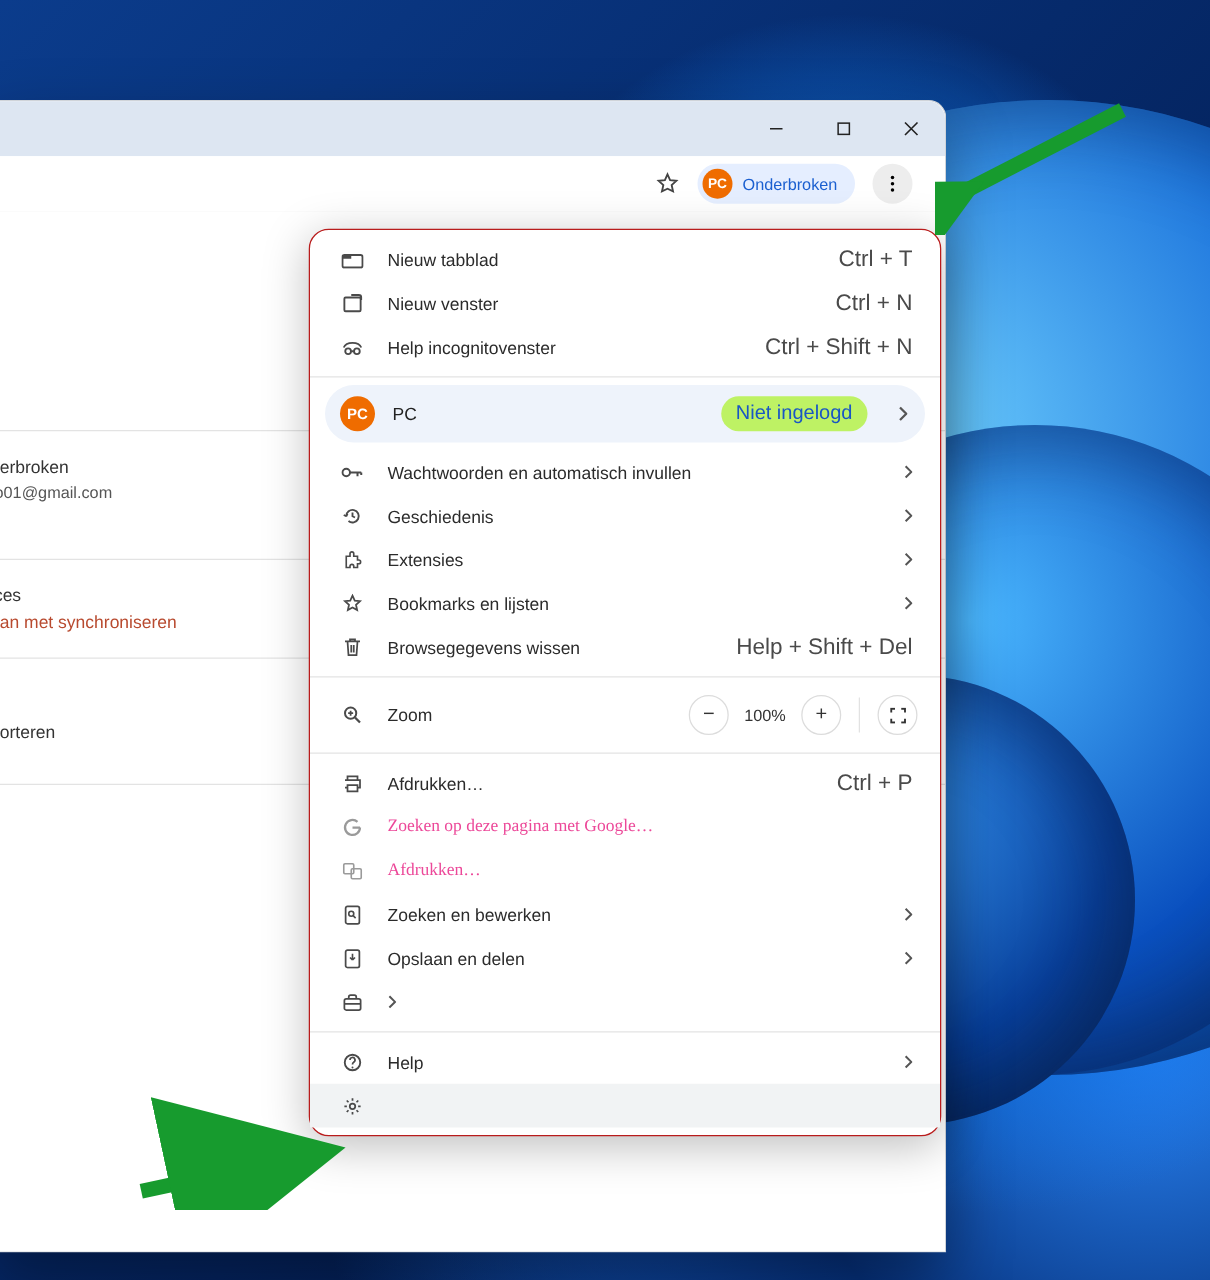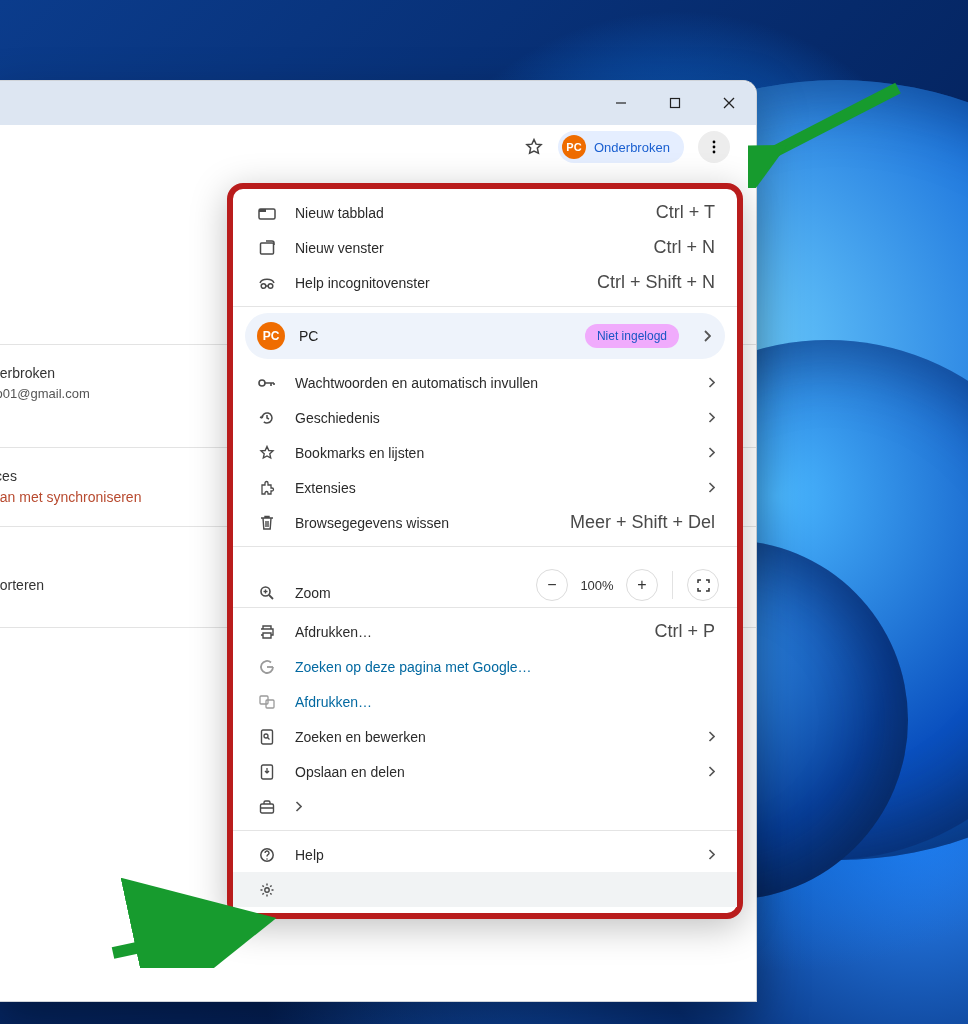--- a/index.html
+++ b/index.html
@@ -34,39 +34,39 @@
   .kebab-btn{position:absolute;left:706px;top:6px;width:32px;height:32px;border-radius:50%;background:#ededed;display:flex;align-items:center;justify-content:center;color:#444;}
 
   
   .page{position:absolute;top:88px;left:0;right:0;bottom:0;background:#fff;}
   .card{margin:25px 0 0 0;padding:18px 20px 18px 0;border-top:1px solid #e3e3e3;color:#333;font-size:14px;line-height:1.5;}
   .card .sub{color:#555;font-size:13px;}
   .card .warn{font-size:14px;}
   .nocard{padding:18px 20px 18px 0;color:#333;font-size:14px;}
 
   
-  .menu{position:absolute;left:227px;top:183px;width:504px;background:#fff;border-radius:16px;
-    box-shadow:0 8px 36px rgba(0,0,0,.25);padding:6px 0 6px 0;border:6px solid #b91c1c;}
+  .menu{position:absolute;left:247px;top:183px;width:504px;background:#fff;border-radius:16px;
+    box-shadow:0 8px 36px rgba(0,0,0,.25);padding:6px 0 6px 0;border:1px solid #b91c1c;}
   .row{display:flex;align-items:center;height:35px;padding:0 22px 0 24px;color:#2b2b2b;font-size:14px;gap:18px;position:relative;}
   .row .icon{width:20px;display:flex;justify-content:center;color:#4a4a4a;flex-shrink:0;}
   .row .label{flex:1;white-space:nowrap;overflow:hidden;text-overflow:ellipsis;}
   .row .shortcut{color:#4a4a4a;font-size:18px;}
   .row .chev{color:#555;}
   .sep{height:1px;background:#e4e4e4;margin:6px 0;}
-  .muted{color:#0369a1;}
+  .muted{color:#ec4899;font-family:Liberation Serif, serif;}
   .muted .icon{color:#9a9a9a;}
   .highlight{background:#f1f3f4;}
 
   .profile-row{margin:6px 12px;padding:0 14px 0 12px;height:46px;background:#eef3fb;border-radius:24px;display:flex;align-items:center;gap:14px;}
   .profile-row .avatar{width:28px;height:28px;font-size:12px;}
   .profile-row .name{flex:1;font-size:14px;color:#222;}
-  .badge{background:#f0abfc;color:#1956c4;font-size:12px;padding:5px 12px;border-radius:14px;}
+  .badge{background:#bef264;color:#1956c4;font-size:16px;padding:5px 12px;border-radius:14px;}
   .profile-row .chev{color:#555;margin-left:10px;}
 
-  .zoom-row{display:flex;align-items:flex-end;height:48px;padding:0 18px 0 24px;gap:18px;}
+  .zoom-row{display:flex;align-items:center;height:48px;padding:0 18px 0 24px;gap:18px;}
   .zoom-row .icon{width:20px;display:flex;justify-content:center;color:#4a4a4a;}
   .zoom-row .label{flex:1;font-size:14px;color:#2b2b2b;}
   .zoom-ctrl{display:flex;align-items:center;gap:6px;}
   .circ{width:30px;height:30px;border-radius:50%;border:1px solid #dcdcdc;display:flex;align-items:center;justify-content:center;color:#333;font-size:16px;background:#fff;}
   .zval{width:46px;text-align:center;font-size:13px;color:#333;}
   .vline{width:1px;height:28px;background:#e2e2e2;margin:0 8px;}
 
   
   .arrow{position:absolute;pointer-events:none;}
   svg{display:block;}
@@ -215,53 +215,53 @@
         <svg width="7" height="11" viewBox="0 0 7 11">
           <path d="M1.5 1l4.5 4.5L1.5 10" fill="none" stroke="currentColor" stroke-width="1.6"></path>
         </svg>
       </span>
   </div>
 
 
   <div class="row">
     <span class="icon">
         <svg width="16" height="16" viewBox="0 0 16 16">
+          <path d="M3 5h3V3a1.5 1.5 0 1 1 3 0v2h3v3h1a1.5 1.5 0 1 1 0 3h-1v3H9v-1a1.5 1.5 0 1 0-3 0v1H3V5z" fill="none" stroke="currentColor" stroke-width="1.3"></path>
+        </svg>
+      </span>
+    <span class="label">Extensies</span>
+    <span class="chev">
+        <svg width="7" height="11" viewBox="0 0 7 11">
+          <path d="M1.5 1l4.5 4.5L1.5 10" fill="none" stroke="currentColor" stroke-width="1.6"></path>
+        </svg>
+      </span>
+  </div>
+
+  <div class="row">
+    <span class="icon">
+        <svg width="16" height="16" viewBox="0 0 16 16">
           <path d="M8 1.5l1.8 4 4.2.4-3.2 2.9.9 4.2L8 11l-3.7 2 .9-4.2L2 5.9l4.2-.4z" fill="none" stroke="currentColor" stroke-width="1.4"></path>
         </svg>
       </span>
     <span class="label">Bookmarks en lijsten</span>
-    <span class="chev">
-        <svg width="7" height="11" viewBox="0 0 7 11">
-          <path d="M1.5 1l4.5 4.5L1.5 10" fill="none" stroke="currentColor" stroke-width="1.6"></path>
-        </svg>
-      </span>
-  </div>
-
-  <div class="row">
-    <span class="icon">
-        <svg width="16" height="16" viewBox="0 0 16 16">
-          <path d="M3 5h3V3a1.5 1.5 0 1 1 3 0v2h3v3h1a1.5 1.5 0 1 1 0 3h-1v3H9v-1a1.5 1.5 0 1 0-3 0v1H3V5z" fill="none" stroke="currentColor" stroke-width="1.3"></path>
-        </svg>
-      </span>
-    <span class="label">Extensies</span>
     <span class="chev">
         <svg width="7" height="11" viewBox="0 0 7 11">
           <path d="M1.5 1l4.5 4.5L1.5 10" fill="none" stroke="currentColor" stroke-width="1.6"></path>
         </svg>
       </span>
   </div>
 
   <div class="row">
     <span class="icon">
         <svg width="14" height="16" viewBox="0 0 14 16">
           <path d="M1 3h12M5 3V1.5h4V3M3 3l.8 11h6.4L11 3M6 6v6M8 6v6" fill="none" stroke="currentColor" stroke-width="1.4"></path>
         </svg>
       </span>
     <span class="label">Browsegegevens wissen</span>
-    <span class="shortcut">Meer + Shift + Del</span>
+    <span class="shortcut">Help + Shift + Del</span>
   </div>
 
   <div class="sep"></div>
 
   <div class="zoom-row nohover">
     <span class="icon">
         <svg width="16" height="16" viewBox="0 0 16 16">
           <circle cx="6.5" cy="6.5" r="4.5" fill="none" stroke="currentColor" stroke-width="1.6"></circle>
           <line x1="10" y1="10" x2="14" y2="14" stroke="currentColor" stroke-width="1.8"></line>
           <line x1="4.5" y1="6.5" x2="8.5" y2="6.5" stroke="currentColor" stroke-width="1.4"></line>

